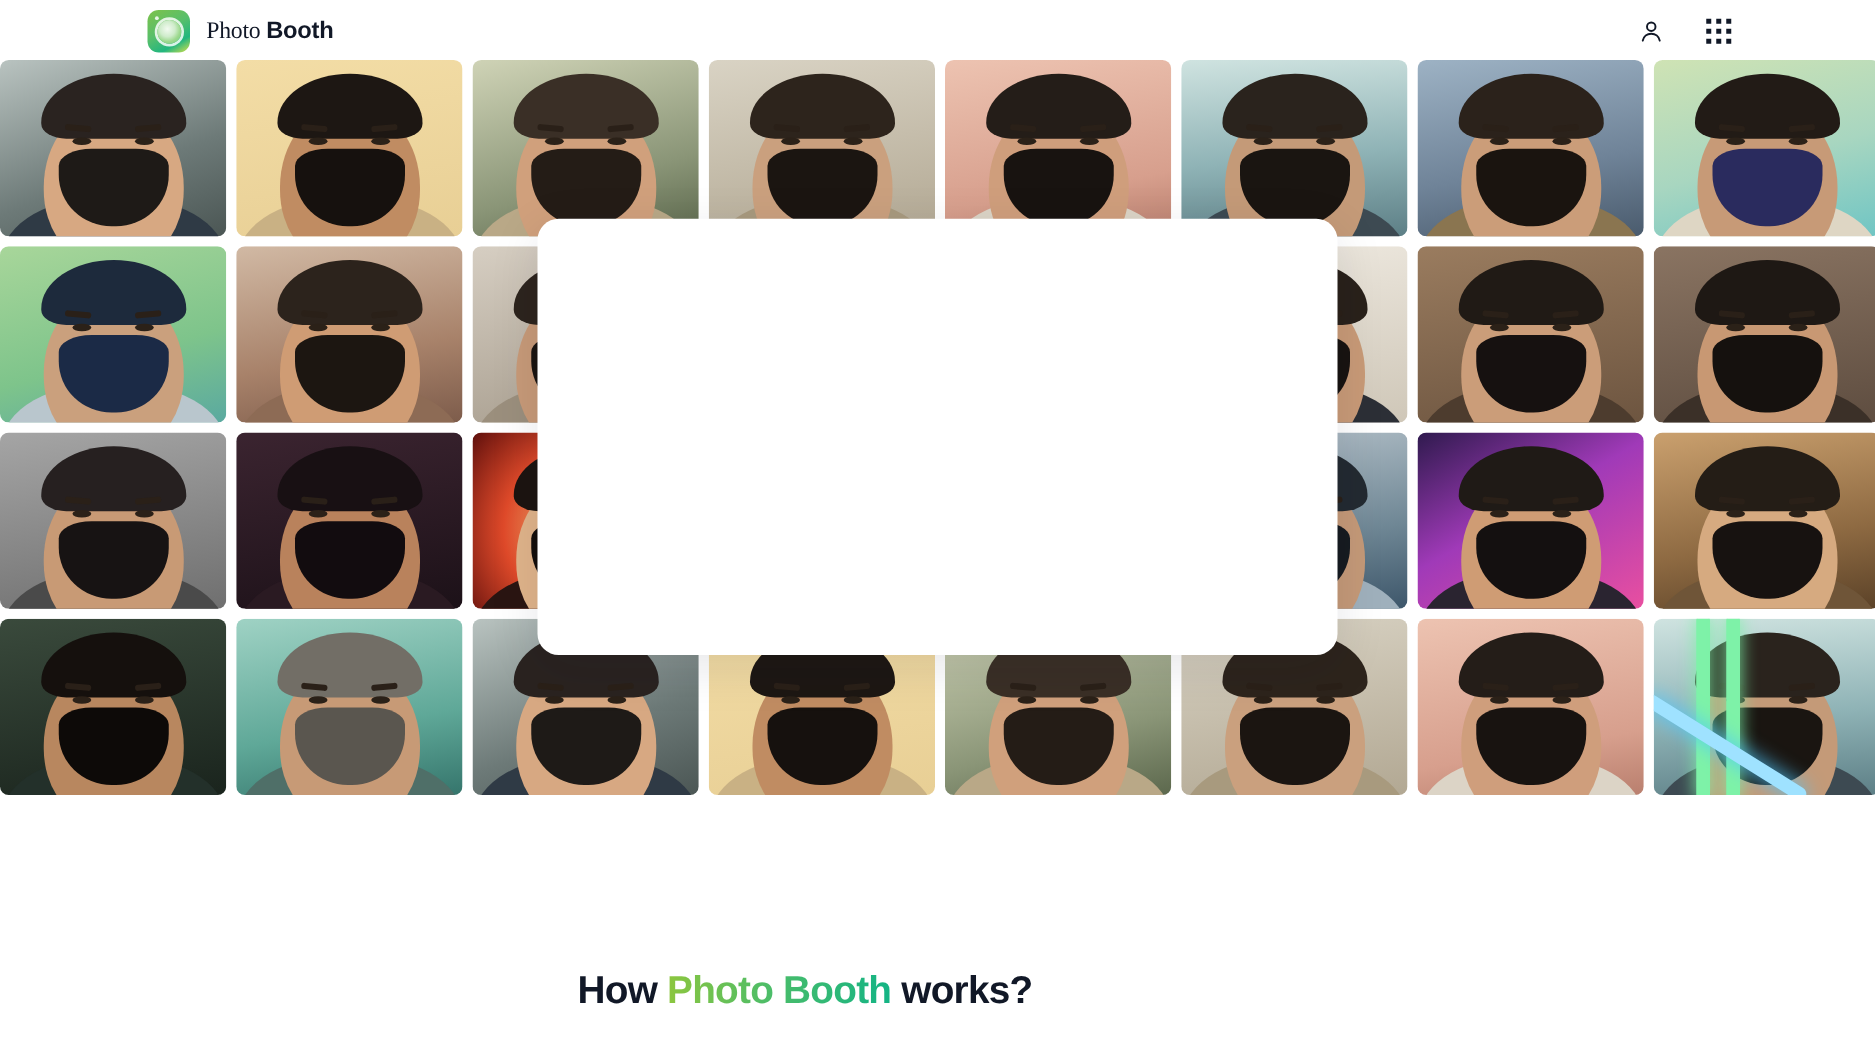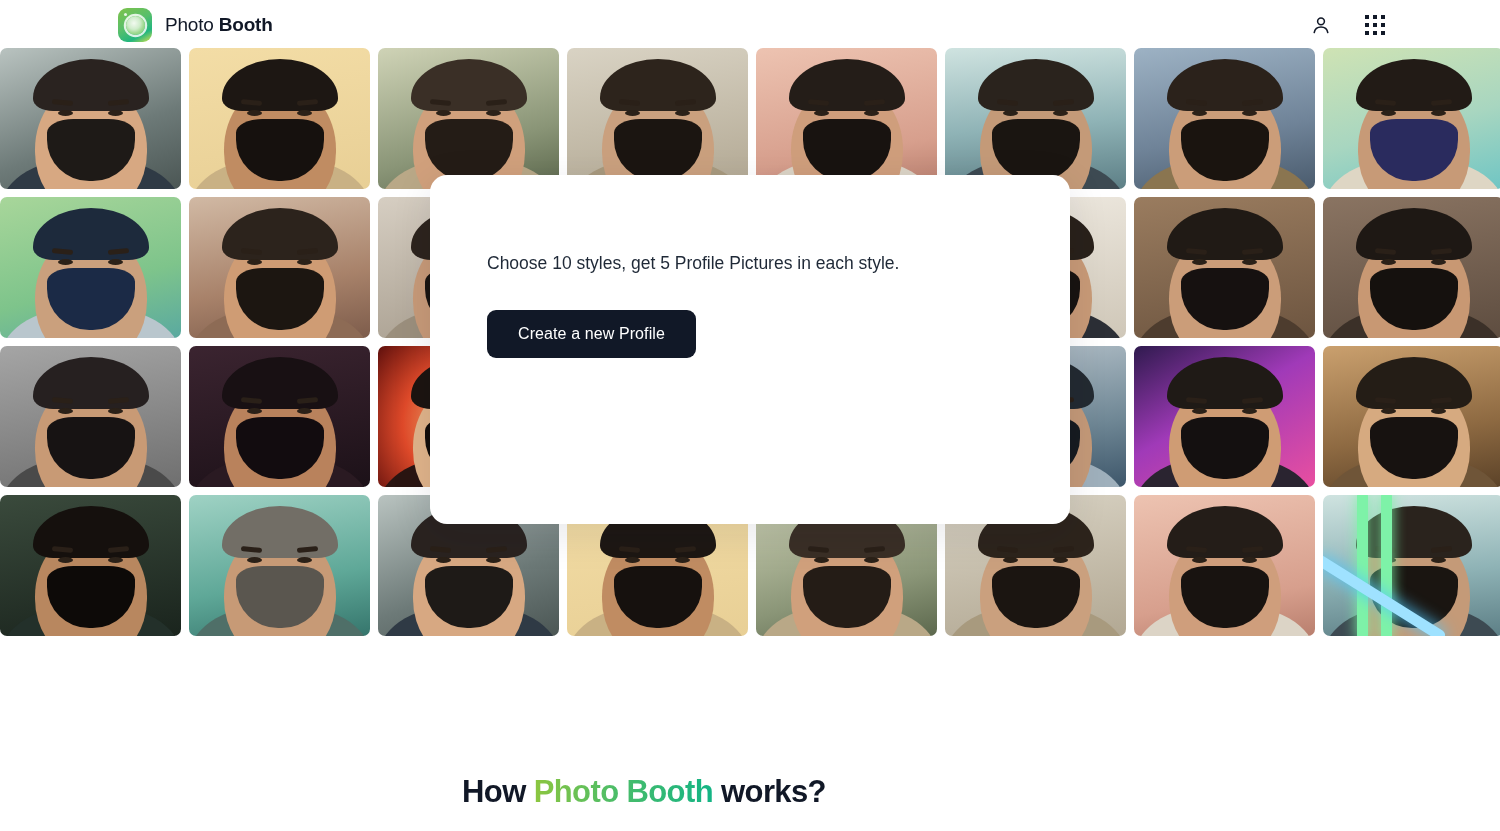--- a/index.html
+++ b/index.html
@@ -56,21 +56,21 @@
     width: 3px; height: 3px;
     border-radius: 50%;
     background: rgba(255,255,255,0.85);
   }
   .brand-text {
     font-size: 19px;
     letter-spacing: -0.2px;
     color: #111827;
     white-space: nowrap;
   }
-  .brand-text .thin { font-weight: 400; }
+  .brand-text .thin { font-weight: 400; font-family: Liberation Serif, serif; }
   .brand-text .bold { font-weight: 700; }
 
   .header-actions {
     position: absolute;
     right: 112px;
     top: 12px;
     display: flex;
     align-items: center;
     gap: 28px;
   }
@@ -678,22 +678,20 @@
         <div class="eye r"></div>
         <div class="saber" style="left: 34px; top: -4px; height: 150px; background: rgb(126, 242, 168); box-shadow: rgb(126, 242, 168) 0px 0px 14px;"></div>
         <div class="saber" style="left: 58px; top: -4px; height: 150px; background: rgb(126, 242, 168); box-shadow: rgb(126, 242, 168) 0px 0px 14px;"></div>
         <div class="saber" style="left: -6px; top: 58px; width: 150px; height: 11px; background: rgb(159, 226, 255); box-shadow: rgb(79, 200, 255) 0px 0px 16px; transform: rotate(32deg); transform-origin: 0px 50%;"></div>
       </div>
     </div>
 </div>
 
 <div class="hero-card">
   <div class="hero-sub">
-    <div>Choose 10 styles, get 5 Profile Pictures in each style.</div>
   </div>
-  <button class="hero-cta">Create a new Profile</button>
 </div>
 
 <div class="works-section">
   <h2 class="works-title">
     <span>How </span><span class="grad">Photo Booth</span><span> works?</span>
   </h2>
 </div>
 
 </body></html>

